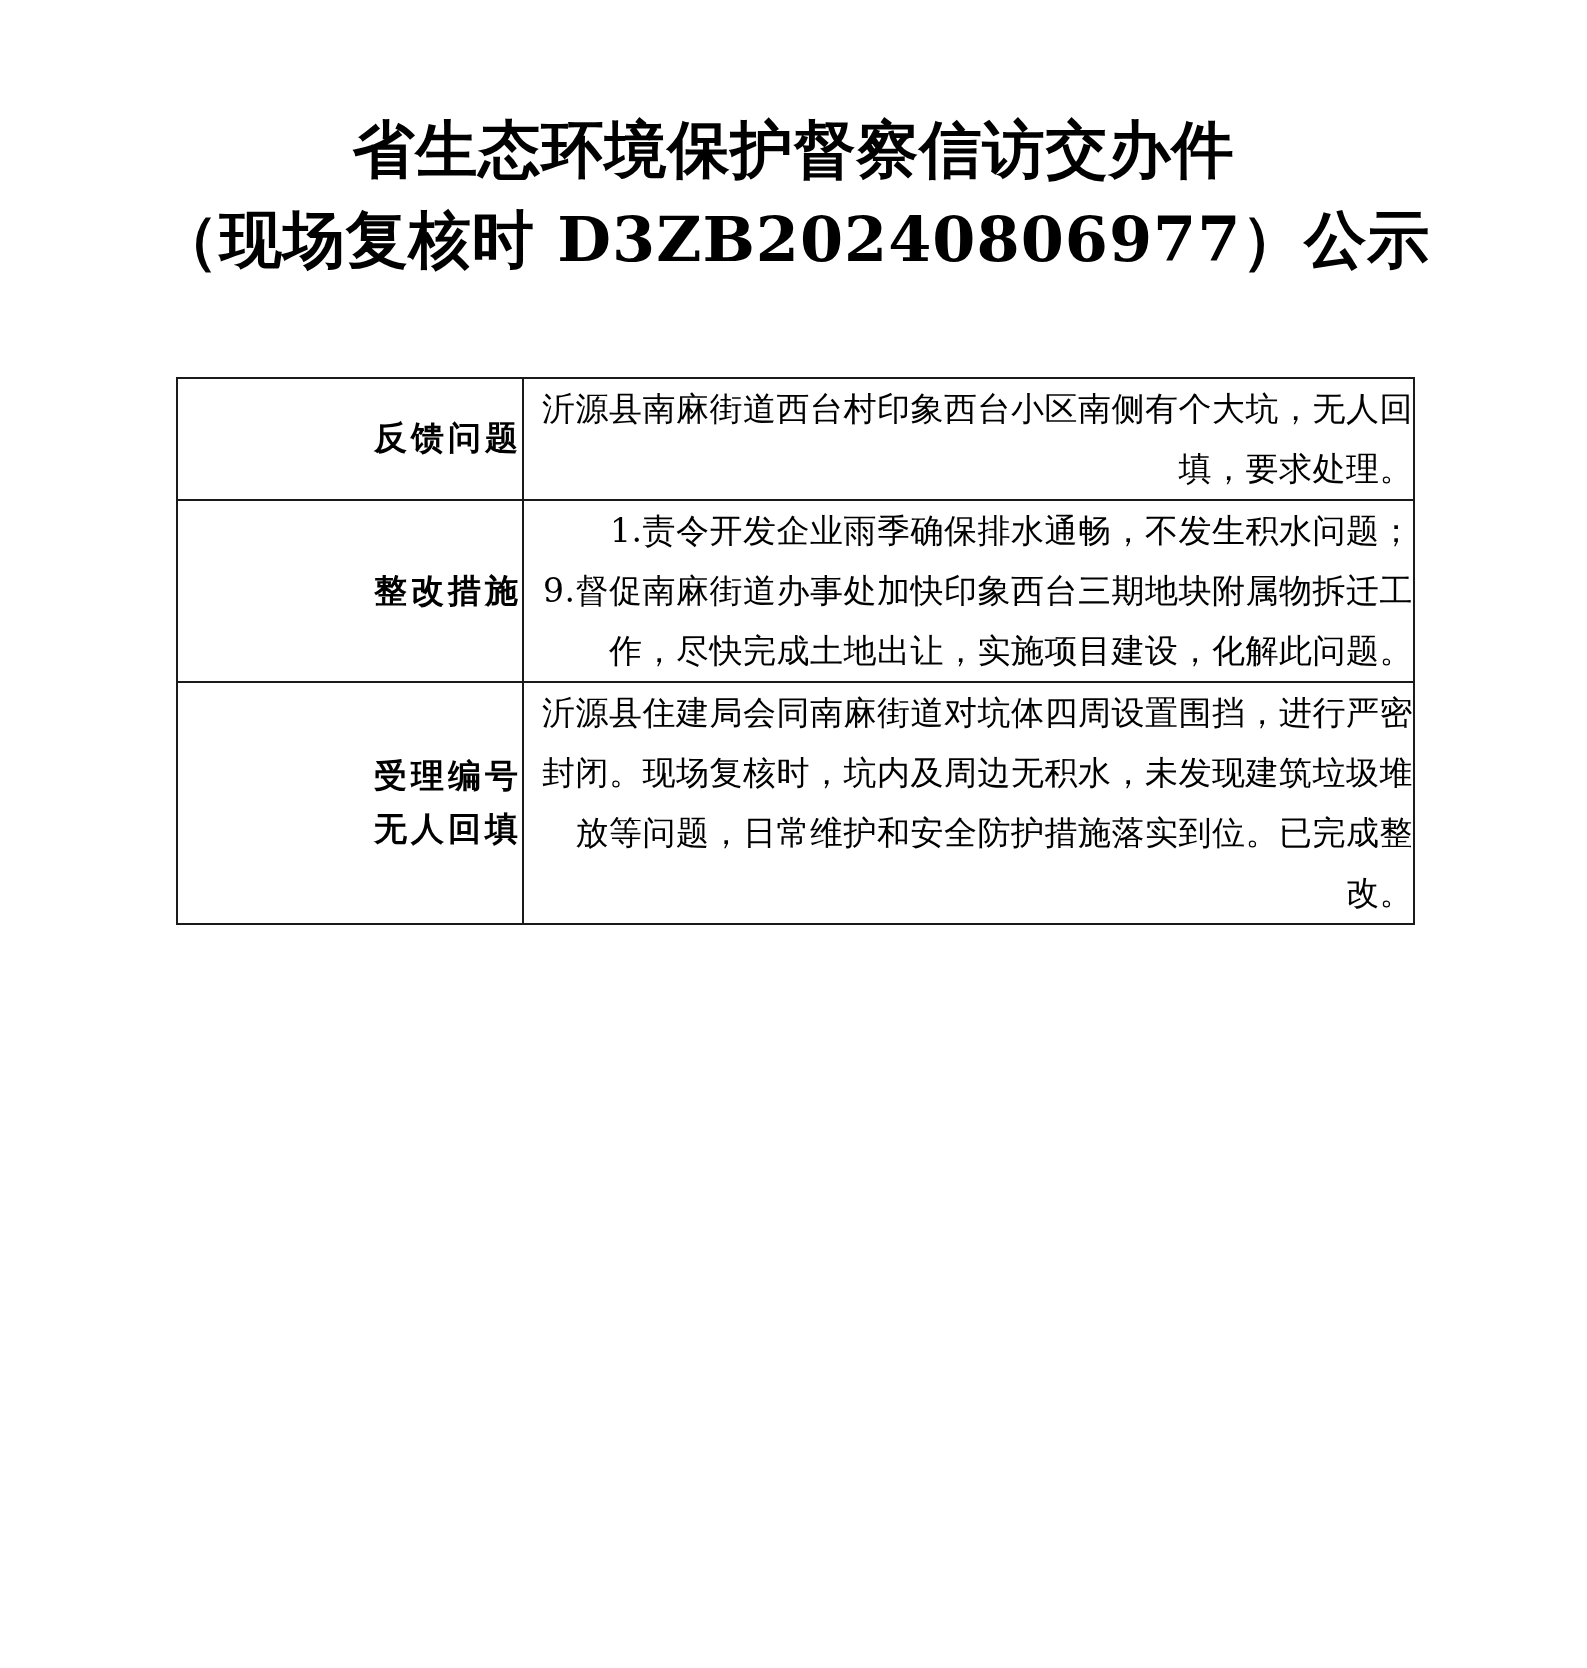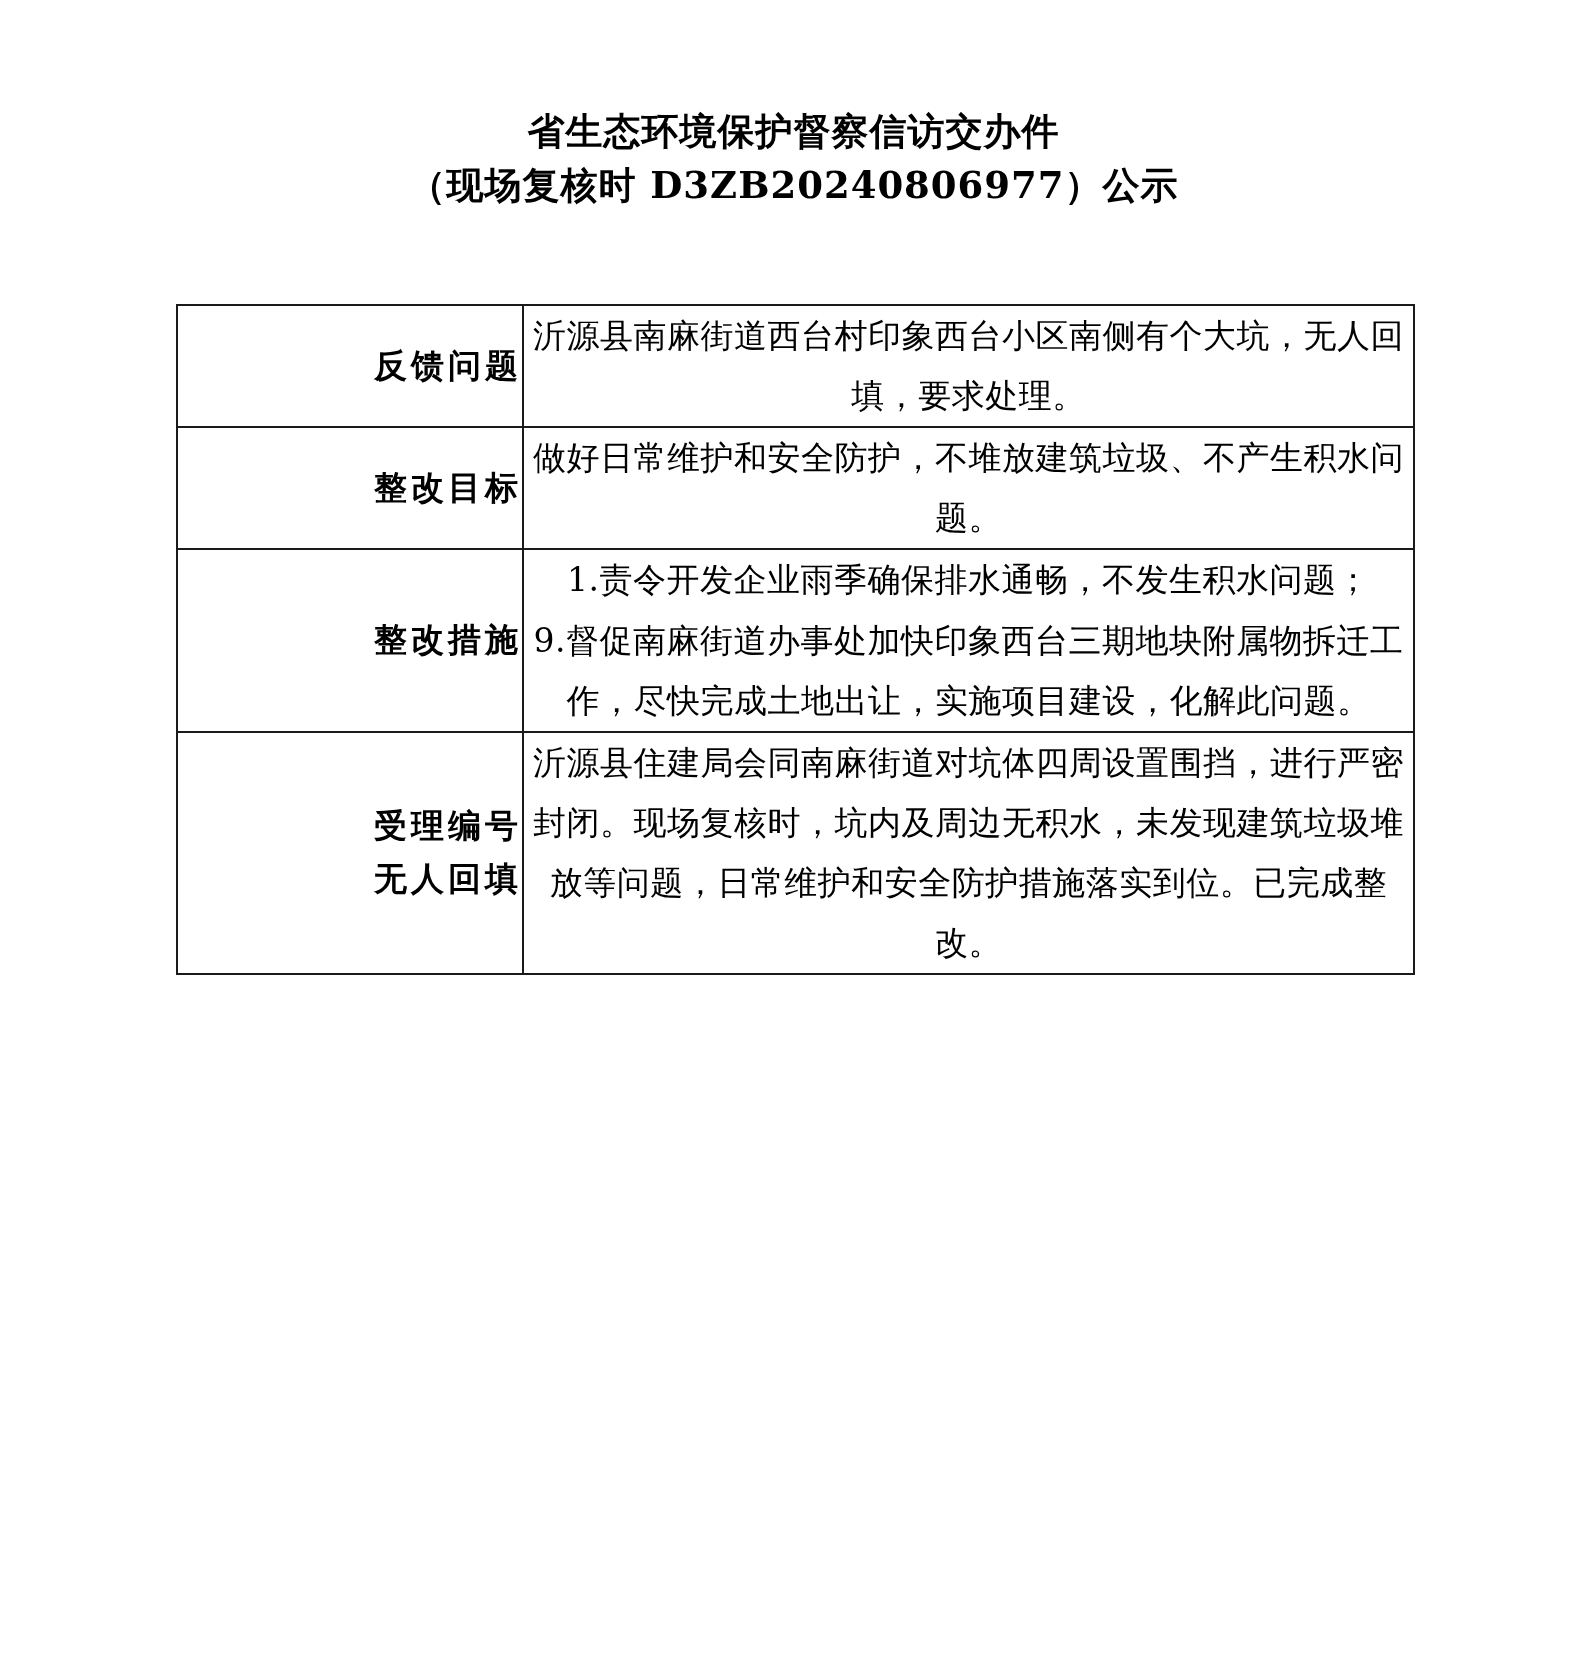--- a/index.html
+++ b/index.html
@@ -18,21 +18,21 @@
   .page {
     width: 1587px;
     height: 1668px;
     box-sizing: border-box;
     padding: 0;
   }
   .doc-title {
     text-align: center;
     font-family: "DejaVu Serif", "Liberation Serif", serif;
     font-weight: bold;
-    font-size: 37px;
+    font-size: 62px;
     line-height: 1.45;
     letter-spacing: 1px;
     margin: 0;
     padding-top: 105px;
   }
   .doc-title .line {
     display: block;
     white-space: nowrap;
   }
   .table-wrap {
@@ -54,21 +54,21 @@
     width: 344px;
     text-align: right;
     font-size: 33px;
     font-weight: bold;
     letter-spacing: 4px;
     line-height: 1.6;
     padding: 14px 10px;
   }
   td.content {
     width: 889px;
-    text-align: center;
+    text-align: right;
     font-size: 33px;
     line-height: 1.82;
     letter-spacing: 0.5px;
     padding: 26px 26px 26px 22px;
     margin-top: 44px;
   }
   td.content p {
     margin: 0;
   }
   .label-line {
@@ -91,28 +91,20 @@
         <tr>
           <td class="label">
             <span class="label-line">反馈问题</span>
           </td>
           <td class="content">
             <p>沂源县南麻街道西台村印象西台小区南侧有个大坑，无人回填，要求处理。</p>
           </td>
         </tr>
         <tr>
           <td class="label">
-            <span class="label-line">整改目标</span>
-          </td>
-          <td class="content">
-            <p>做好日常维护和安全防护，不堆放建筑垃圾、不产生积水问题。</p>
-          </td>
-        </tr>
-        <tr>
-          <td class="label">
             <span class="label-line">整改措施</span>
           </td>
           <td class="content">
             <p>1.责令开发企业雨季确保排水通畅，不发生积水问题；</p>
             <p>9.督促南麻街道办事处加快印象西台三期地块附属物拆迁工作，尽快完成土地出让，实施项目建设，化解此问题。</p>
           </td>
         </tr>
         <tr>
           <td class="label">
             <span class="label-line">受理编号</span>

